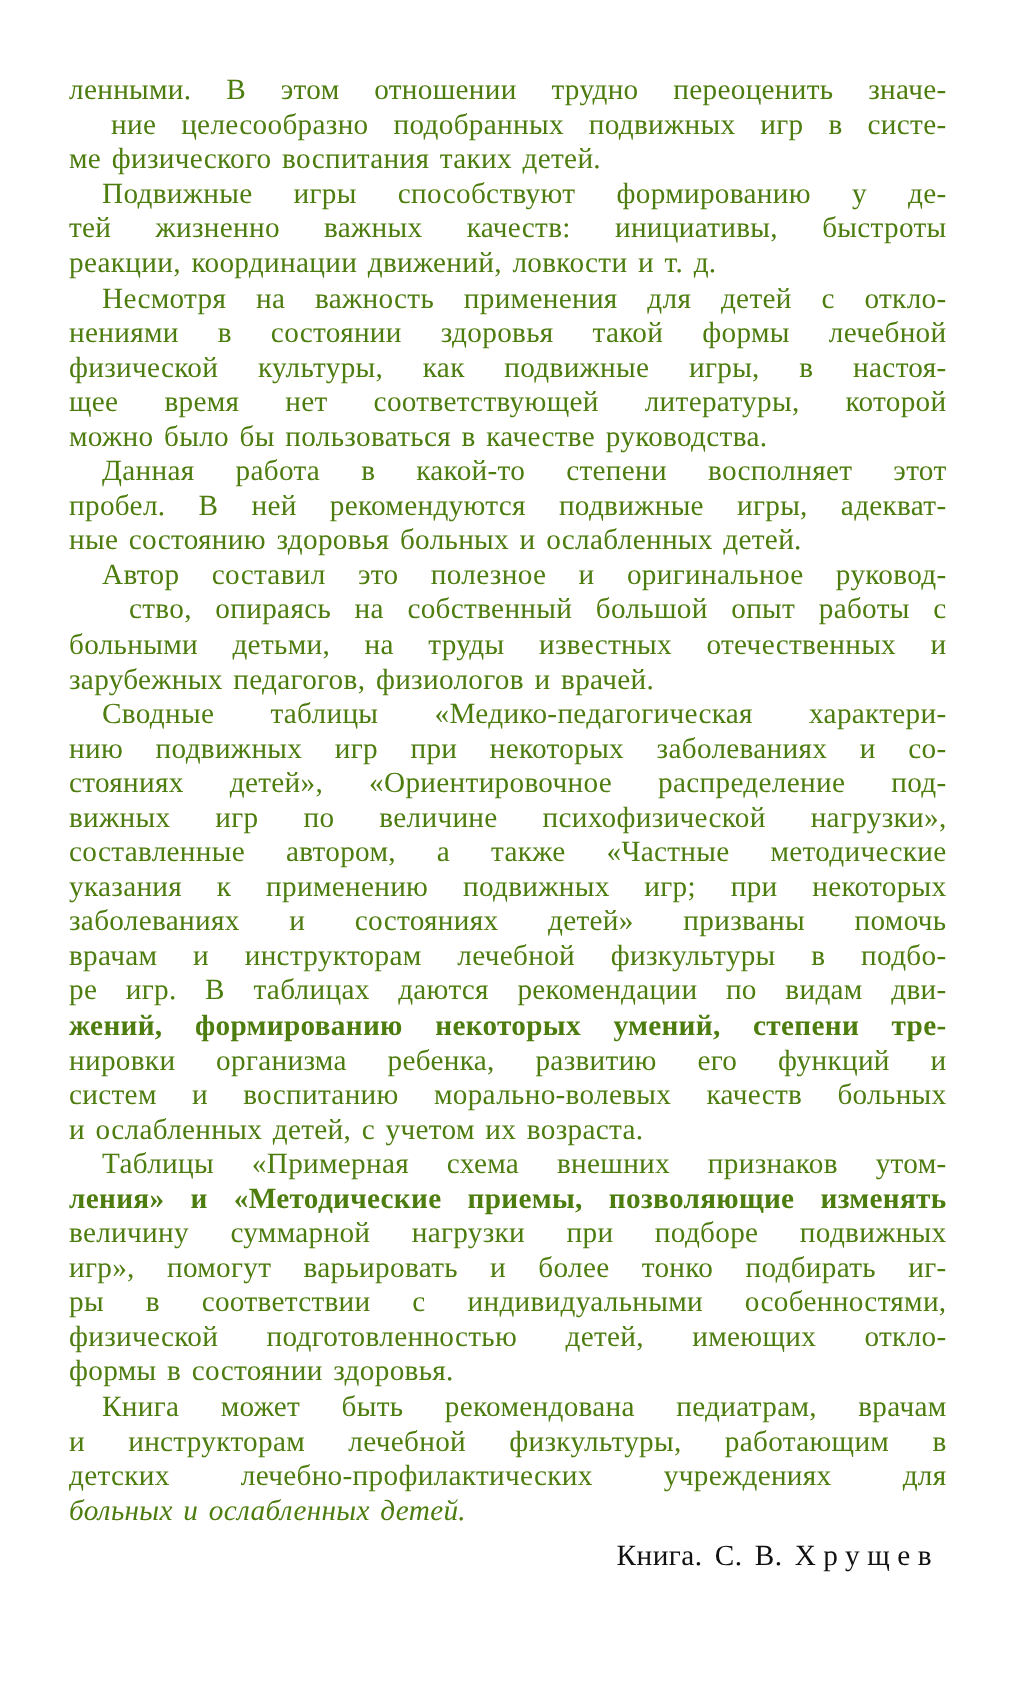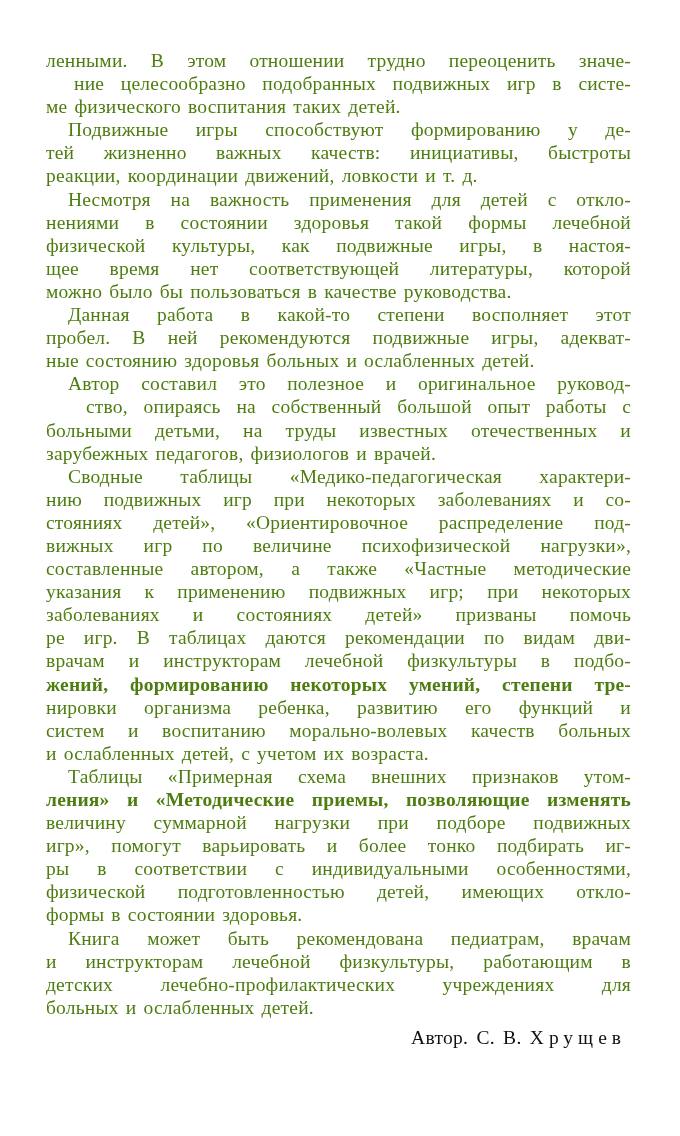--- a/index.html
+++ b/index.html
@@ -57,40 +57,40 @@
       <span class="line last" style="display: block; white-space: nowrap;"><span style="white-space: nowrap;">зарубежных педагогов, физиологов и врачей.</span></span>
     </div>
     <div class="para">
       <span class="line indent" style="display: block; white-space: nowrap;"><span style="white-space: nowrap; word-spacing: 2px;">Сводные таблицы «Медико-педагогическая характери-</span></span>
       <span class="line" style="display: block; white-space: nowrap;"><span style="white-space: nowrap; word-spacing: 2px;">нию подвижных игр при некоторых заболеваниях и со-</span></span>
       <span class="line" style="display: block; white-space: nowrap;"><span style="white-space: nowrap; word-spacing: 2px;">стояниях детей», «Ориентировочное распределение под-</span></span>
       <span class="line" style="display: block; white-space: nowrap;"><span style="white-space: nowrap; word-spacing: 2px;">вижных игр по величине психофизической нагрузки»,</span></span>
       <span class="line" style="display: block; white-space: nowrap;"><span style="white-space: nowrap; word-spacing: 2px;">составленные автором, а также «Частные методические</span></span>
       <span class="line" style="display: block; white-space: nowrap;"><span style="white-space: nowrap; word-spacing: 2px;">указания к применению подвижных игр; при некоторых</span></span>
       <span class="line" style="display: block; white-space: nowrap;"><span style="white-space: nowrap; word-spacing: 2px;">заболеваниях и состояниях детей» призваны помочь</span></span>
+      <span class="line" style="display: block; white-space: nowrap;"><span style="white-space: nowrap; word-spacing: 2px;">врачам и инструкторам лечебной физкультуры в подбо-</span></span>
       <span class="line" style="display: block; white-space: nowrap;"><span style="white-space: nowrap; word-spacing: 2px;">ре игр. В таблицах даются рекомендации по видам дви-</span></span>
-      <span class="line" style="display: block; white-space: nowrap;"><span style="white-space: nowrap; word-spacing: 2px;">врачам и инструкторам лечебной физкультуры в подбо-</span></span>
       <span class="line" style="display: block; white-space: nowrap;"><span style="white-space: nowrap; word-spacing: 2px; font-weight: bold;">жений, формированию некоторых умений, степени тре-</span></span>
       <span class="line" style="display: block; white-space: nowrap;"><span style="white-space: nowrap; word-spacing: 2px;">нировки организма ребенка, развитию его функций и</span></span>
       <span class="line" style="display: block; white-space: nowrap;"><span style="white-space: nowrap; word-spacing: 2px;">систем и воспитанию морально-волевых качеств больных</span></span>
       <span class="line last" style="display: block; white-space: nowrap;"><span style="white-space: nowrap;">и ослабленных детей, с учетом их возраста.</span></span>
     </div>
     <div class="para">
       <span class="line indent" style="display: block; white-space: nowrap;"><span style="white-space: nowrap; word-spacing: 2px;">Таблицы «Примерная схема внешних признаков утом-</span></span>
       <span class="line" style="display: block; white-space: nowrap; font-weight: bold;"><span style="white-space: nowrap; word-spacing: 2px;">ления» и «Методические приемы, позволяющие изменять</span></span>
       <span class="line" style="display: block; white-space: nowrap;"><span style="white-space: nowrap; word-spacing: 2px;">величину суммарной нагрузки при подборе подвижных</span></span>
       <span class="line" style="display: block; white-space: nowrap;"><span style="white-space: nowrap; word-spacing: 2px;">игр», помогут варьировать и более тонко подбирать иг-</span></span>
       <span class="line" style="display: block; white-space: nowrap;"><span style="white-space: nowrap; word-spacing: 2px;">ры в соответствии с индивидуальными особенностями,</span></span>
       <span class="line" style="display: block; white-space: nowrap;"><span style="white-space: nowrap; word-spacing: 2px;">физической подготовленностью детей, имеющих откло-</span></span>
       <span class="line last" style="display: block; white-space: nowrap;"><span style="white-space: nowrap;">формы в состоянии здоровья.</span></span>
     </div>
     <div class="para">
       <span class="line indent" style="display: block; white-space: nowrap;"><span style="white-space: nowrap; word-spacing: 2px;">Книга может быть рекомендована педиатрам, врачам</span></span>
       <span class="line" style="display: block; white-space: nowrap;"><span style="white-space: nowrap; word-spacing: 2px;">и инструкторам лечебной физкультуры, работающим в</span></span>
       <span class="line" style="display: block; white-space: nowrap;"><span style="white-space: nowrap; word-spacing: 2px;">детских лечебно-профилактических учреждениях для</span></span>
-      <span class="line last" style="display: block; white-space: nowrap;"><span style="white-space: nowrap;">больных и ослабленных детей.</span></span>
+      <span class="line last" style="display: block; white-space: nowrap;"><span style="white-space: nowrap; font-style: italic;">больных и ослабленных детей.</span></span>
     </div>
   </div>
 
 <div class="sig">
-  <span>Автор. С. В.</span>
+  <span>Книга. С. В.</span>
   <span class="spaced">Хрущев</span>
 </div>
 
 </body></html>

